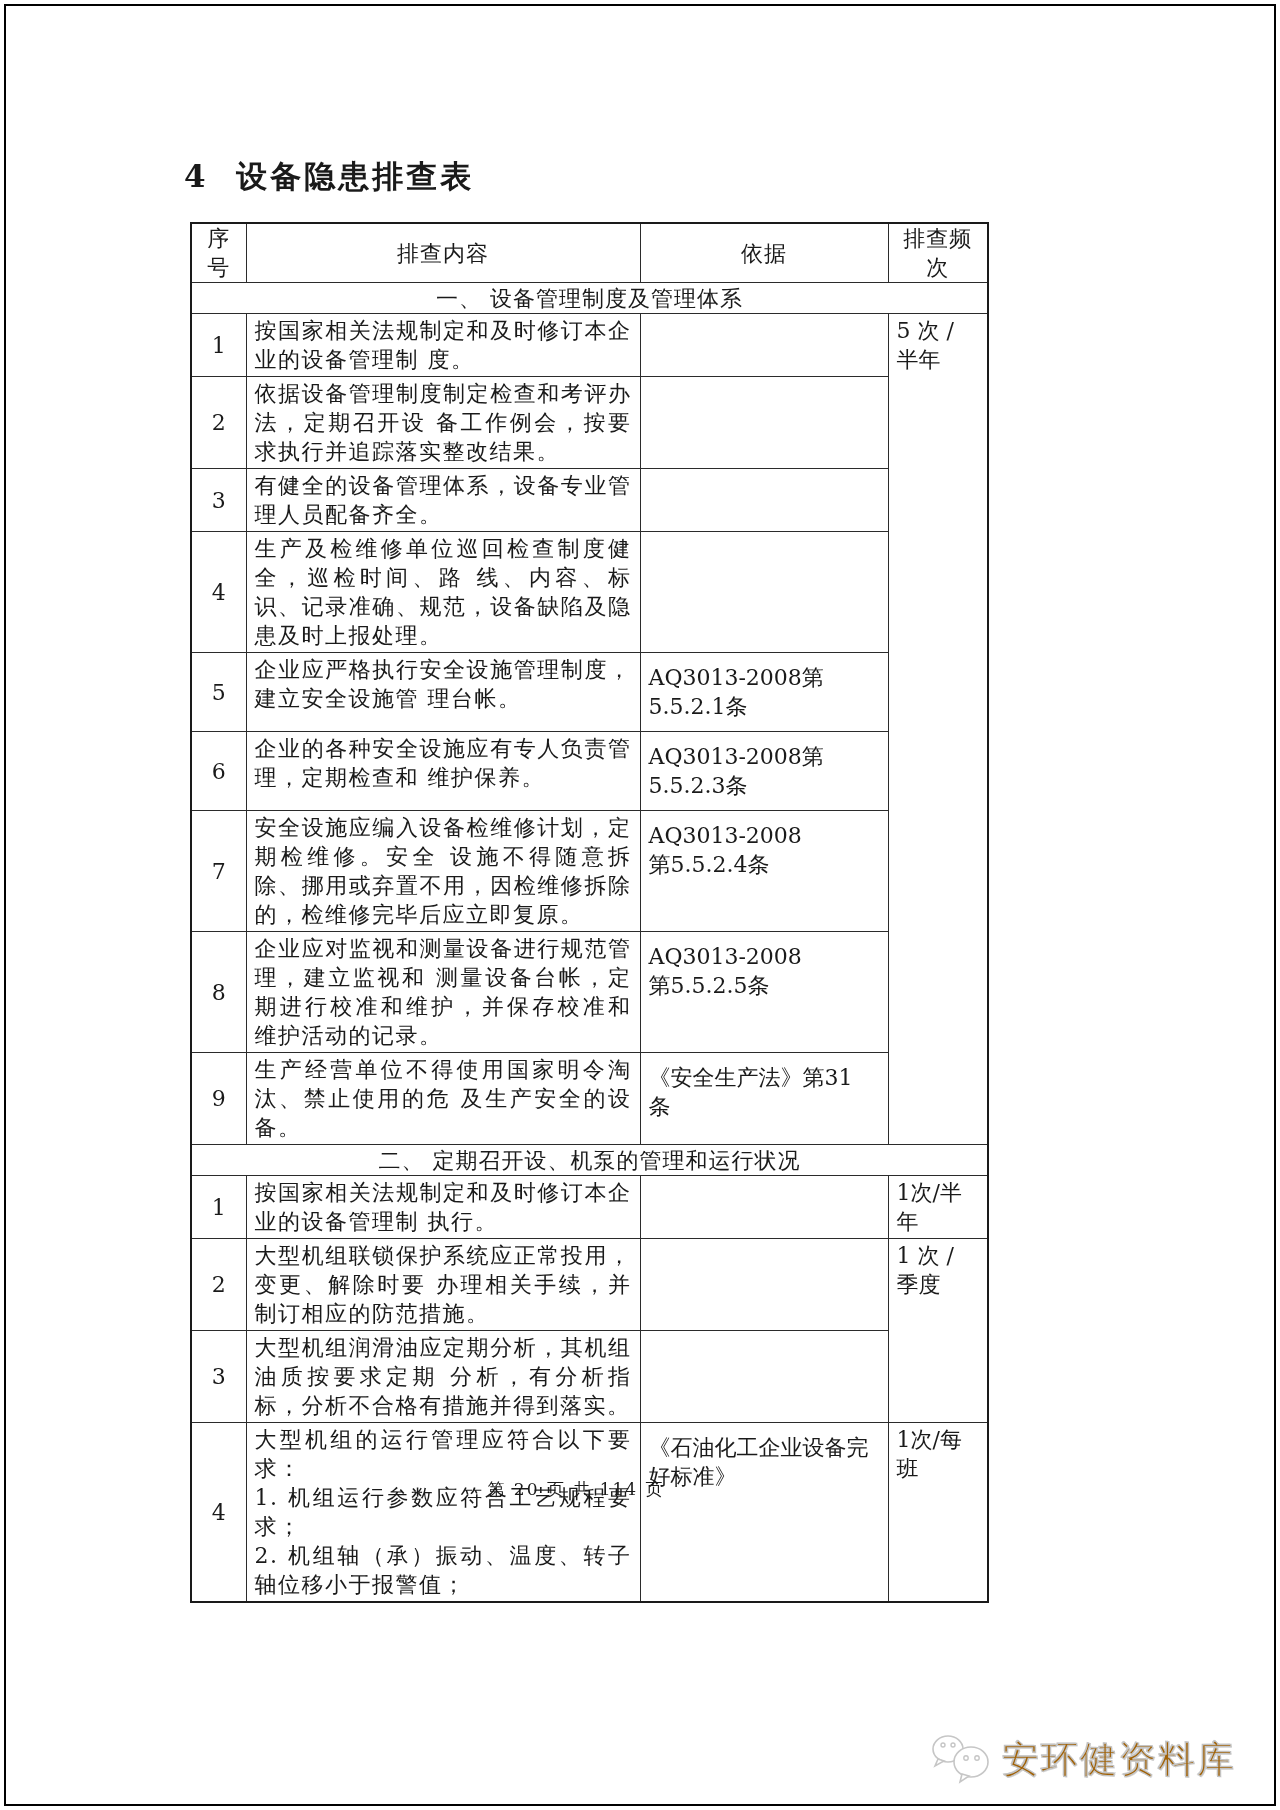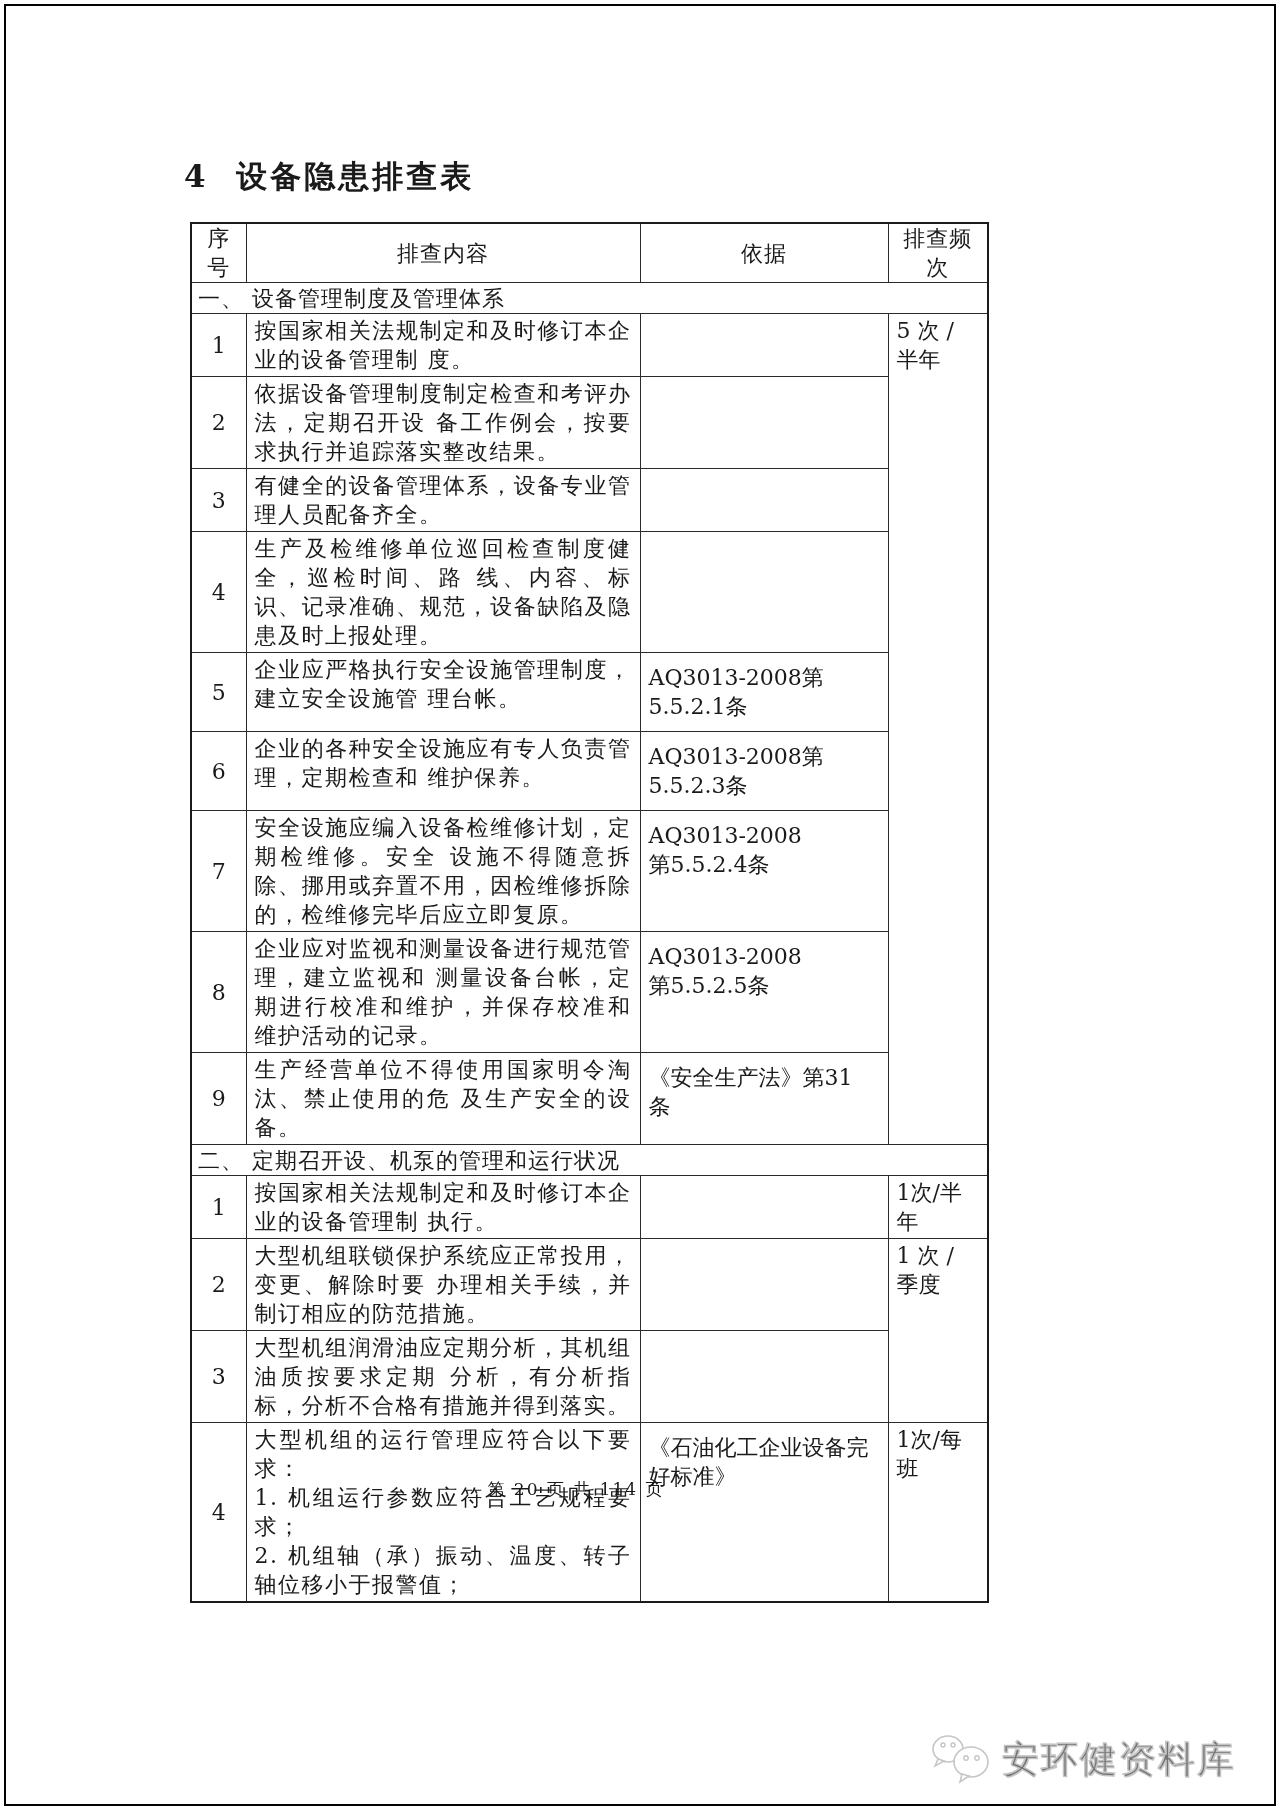--- a/index.html
+++ b/index.html
@@ -57,21 +57,21 @@
   .inspection-table thead th {
     text-align: center;
     vertical-align: middle;
     height: 58px;
     padding: 0 9px;
     letter-spacing: 1px;
   }
   .section-row td {
     padding: 0 6px;
     height: 30px;
-    text-align: left;
+    text-align: center;
     letter-spacing: 1px;
     white-space: pre-wrap;
   }
   .no-cell {
     text-align: center;
     vertical-align: middle;
     padding: 2px 2px;
   }
   .content-cell {
     vertical-align: top;
@@ -104,21 +104,21 @@
     position: absolute;
     right: 44px;
     top: 1732px;
     display: flex;
     align-items: center;
     gap: 6px;
   }
   .watermark-text {
     font-size: 37px;
     letter-spacing: 2px;
-    color: #737373;
+    color: #a16207;
     -webkit-text-stroke: 1.2px #c3c3c3;
     text-shadow: 1px 1px 0 #d9d9d9, -1px -1px 0 #cccccc;
     font-family: "DejaVu Serif", "Liberation Serif", serif;
   }
   .bubble-icon {
     display: block;
   }
 </style>
 </head>
 <body>

